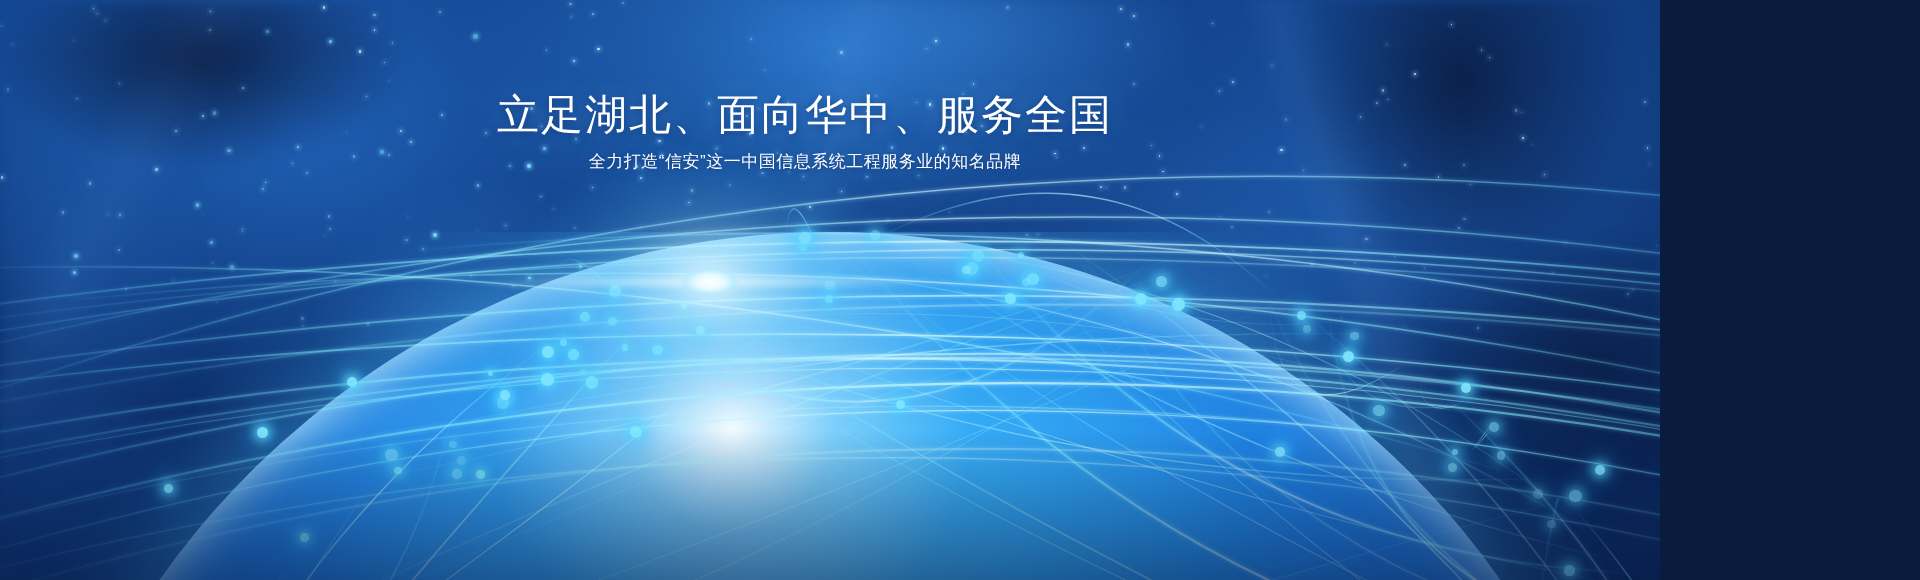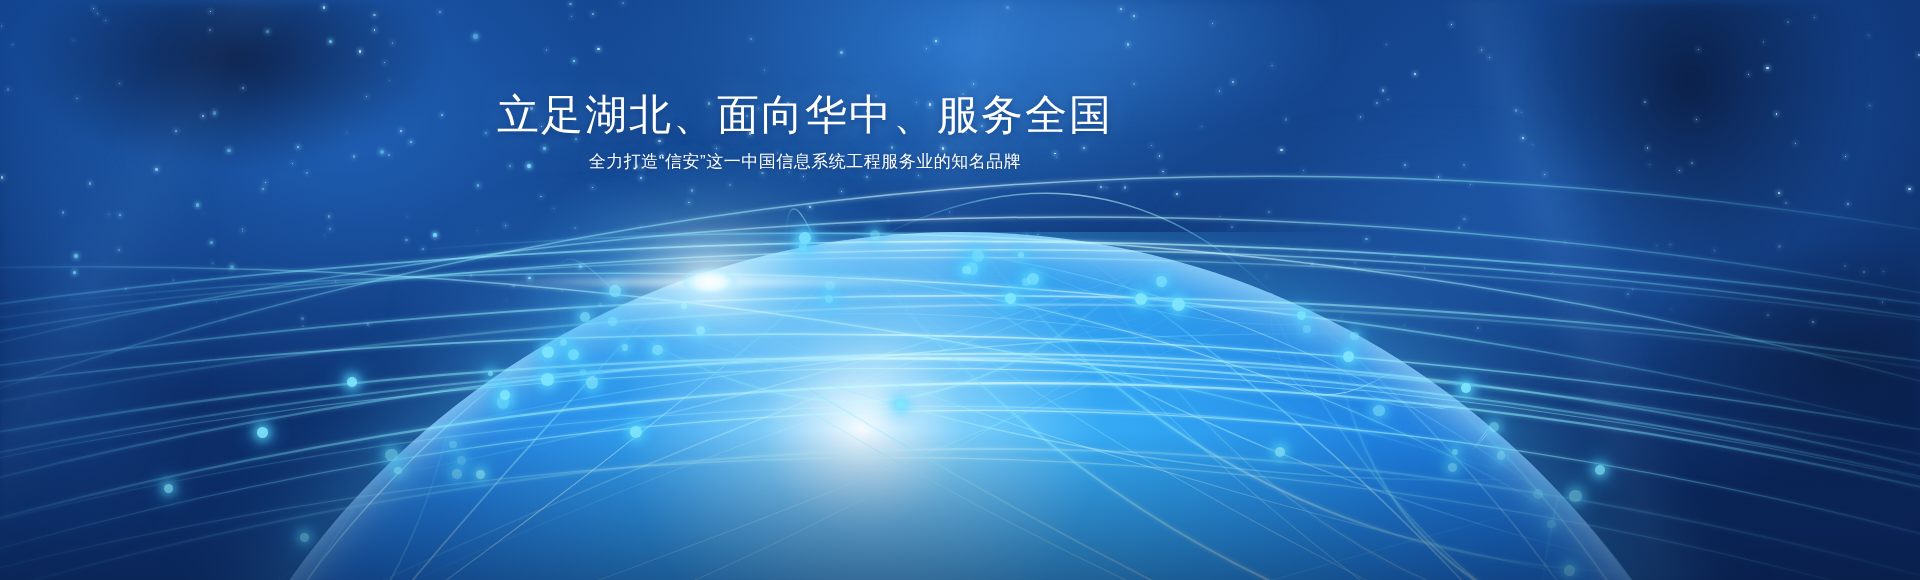--- a/index.html
+++ b/index.html
@@ -1,20 +1,20 @@
 <!DOCTYPE html>
 <html><head>
 <meta charset="utf-8">
 <style>
   html,body{margin:0;padding:0;background:#0a1c3d;}
   body{font-family:"Liberation Sans","DejaVu Sans",sans-serif;}
 
   .banner{
     position:relative;
-    width:1920px;height:580px;
+    width:1660px;height:580px;
     overflow:hidden;
     background:#0d2d63;
   }
 
   
   .bg-base{
     position:absolute;inset:0;
     background:
       radial-gradient(ellipse 620px 430px at 18% 22%, #1f5fb4 0%, rgba(31,95,180,0) 68%),
       radial-gradient(ellipse 700px 480px at 82% 30%, #1b55a6 0%, rgba(27,85,166,0) 70%),

